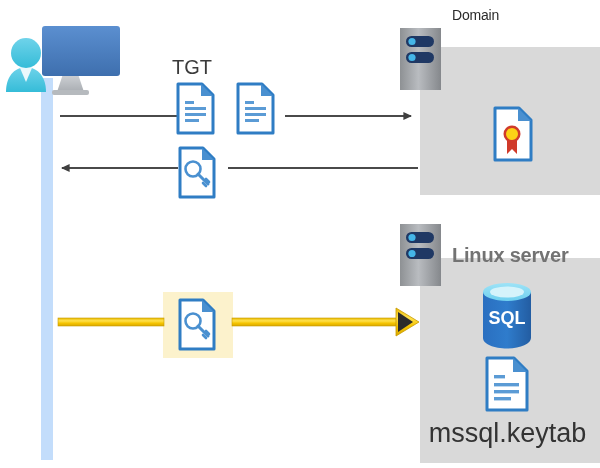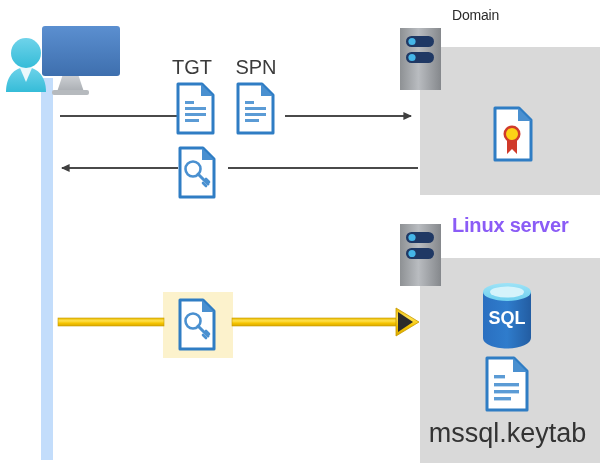--- a/index.html
+++ b/index.html
@@ -18,22 +18,22 @@
     left:18px;top:2px;width:120px;
     font-size:21px;font-weight:bold;color:#1a1a1a;
     text-align:center;letter-spacing:-0.2px;
   }
   .lbl-dc{
     left:452px;top:2px;width:140px;
     font-size:14px;font-weight:normal;color:#2b2b2b;
     line-height:26px;letter-spacing:-0.2px;
   }
   .lbl-linux{
-    left:452px;top:212px;width:145px;
-    font-size:20px;font-weight:bold;color:#8b5cf6;
+    left:452px;top:242px;width:145px;
+    font-size:20px;font-weight:bold;color:#737373;
     line-height:26px;letter-spacing:-0.2px;
   }
   .lbl-tgt{
     left:172px;top:56px;width:46px;
     font-size:20px;color:#3b3b3b;text-align:left;
   }
   .lbl-spn{
     left:231px;top:56px;width:50px;
     font-size:20px;color:#3b3b3b;text-align:center;
   }
@@ -221,17 +221,16 @@
   </svg>
 
 
   <div class="abs lbl-dc">
     <div>Domain</div>
   </div>
 
   <div class="abs lbl-linux">Linux server</div>
 
   <div class="abs lbl-tgt">TGT</div>
-  <div class="abs lbl-spn">SPN</div>
 
   <div class="abs lbl-keytab">mssql.keytab</div>
 
 </div>
 
 </body></html>

